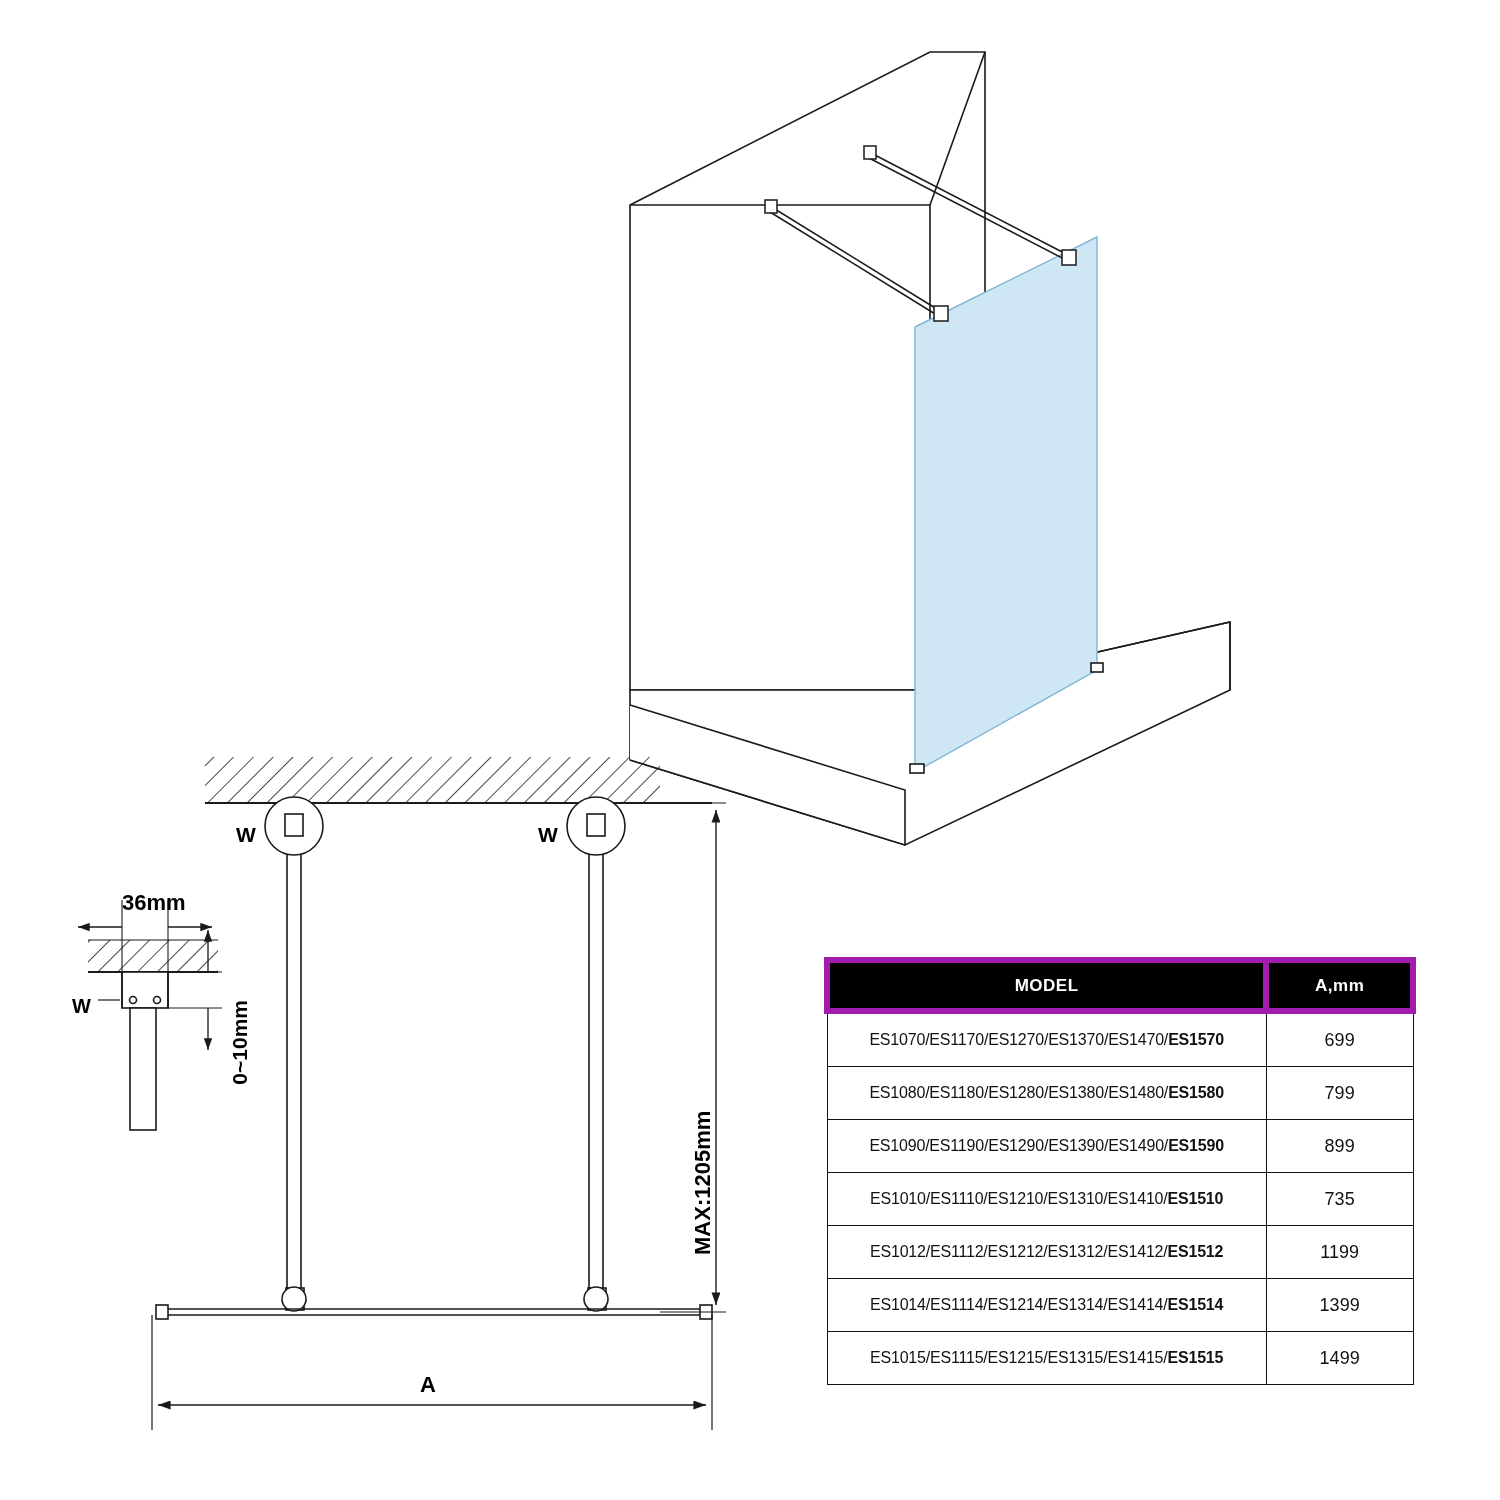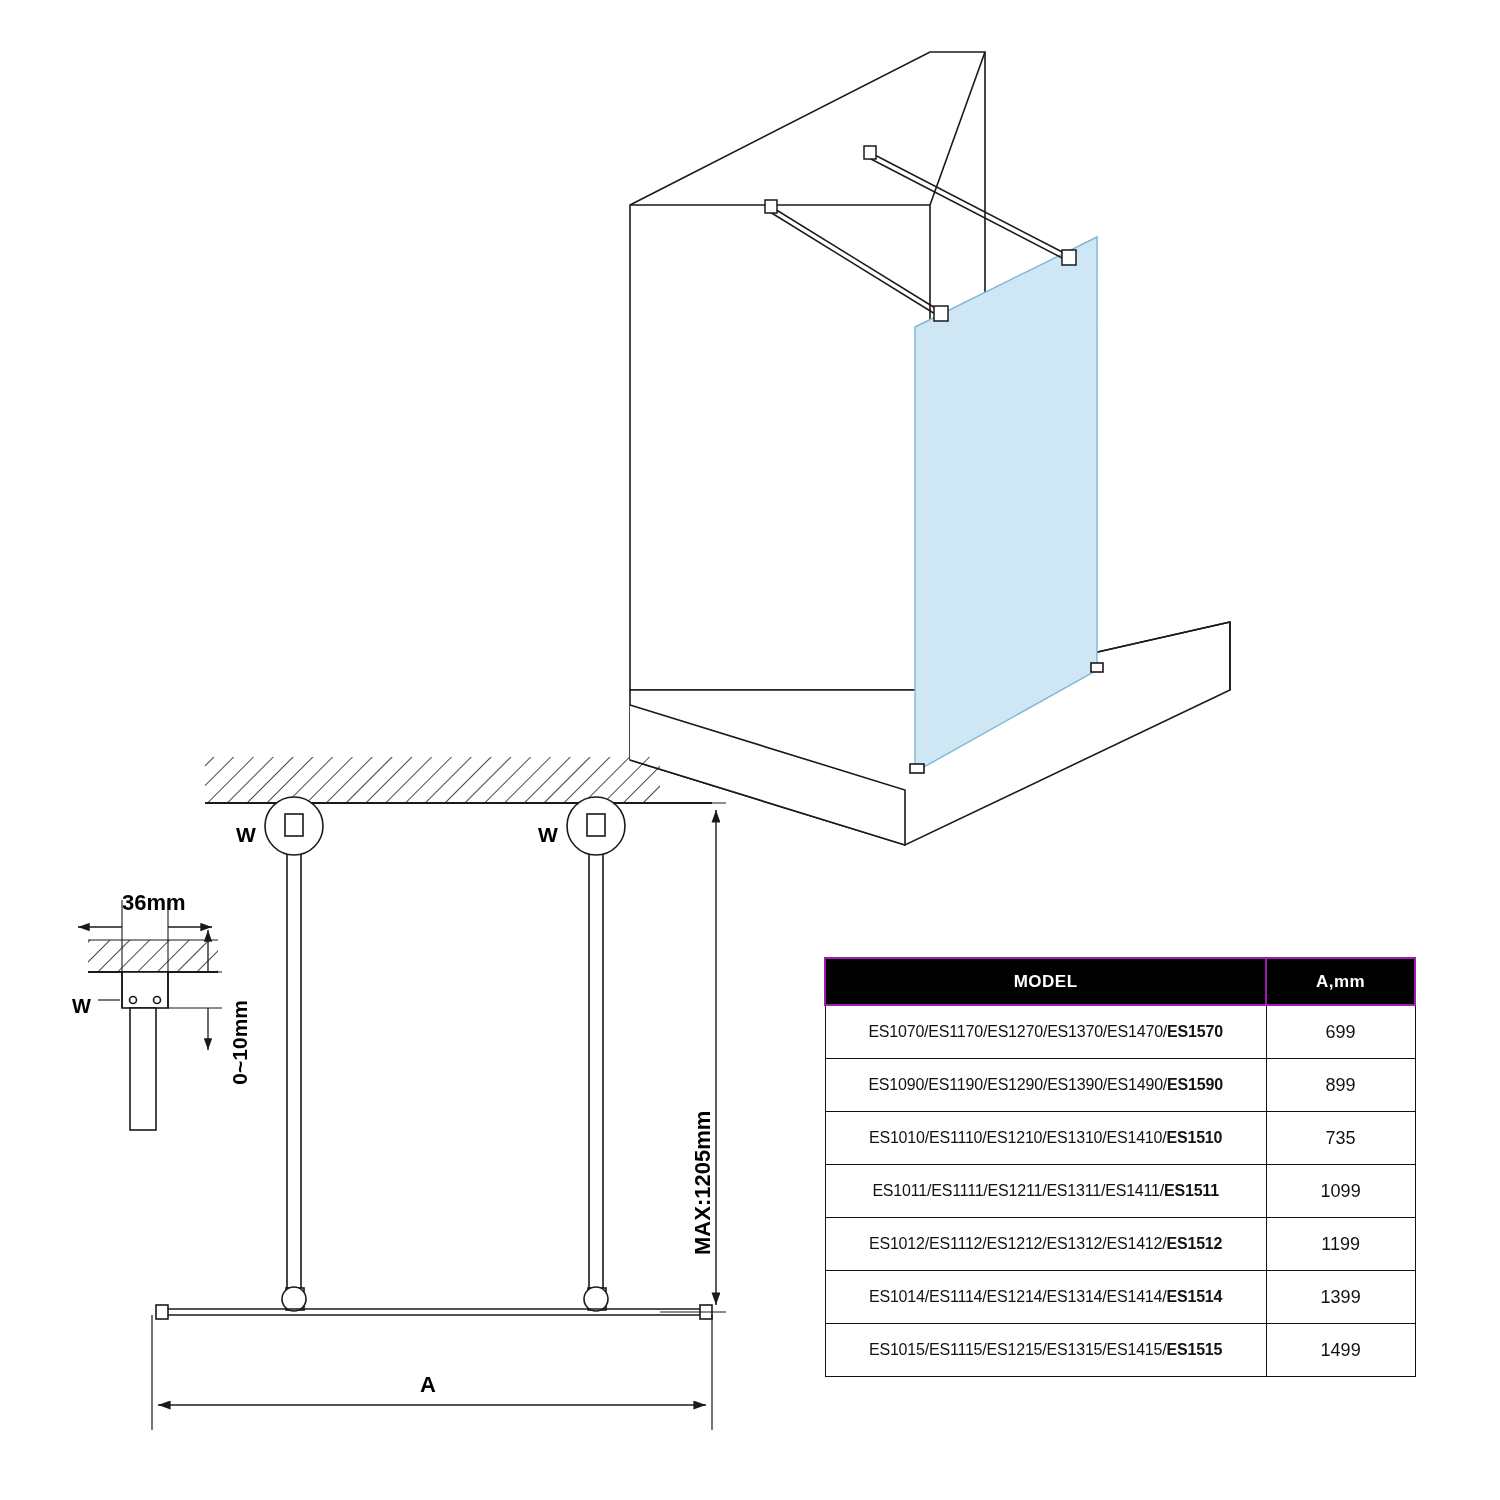--- a/index.html
+++ b/index.html
@@ -37,21 +37,21 @@
     color: #111;
     background: #fff;
   }
   .spec-table th {
     background: #000;
     color: #fff;
     font-size: 17px;
     font-weight: bold;
     height: 43px;
     letter-spacing: .5px;
-    border: 2px solid #a21caf;
+    border: 6px solid #a21caf;
   }
   .spec-table td {
     border: 1px solid #111;
     height: 50px;
     text-align: center;
     font-size: 16px;
     white-space: nowrap;
   }
   .spec-table td.model {
     width: 442px;
@@ -241,32 +241,32 @@
         <th>MODEL</th>
         <th>A,mm</th>
       </tr>
     </thead>
     <tbody id="spec-body">
         <tr>
           <td class="model"><span>ES1070/ES1170/ES1270/ES1370/ES1470/</span><span class="bold">ES1570</span></td>
           <td class="value">699</td>
         </tr>
         <tr>
+          <td class="model"><span>ES1080/ES1180/ES1280/ES1380/ES1480/</span><span class="bold">ES1580</span></td>
+          <td class="value">799</td>
+        </tr>
+        <tr>
           <td class="model"><span>ES1090/ES1190/ES1290/ES1390/ES1490/</span><span class="bold">ES1590</span></td>
           <td class="value">899</td>
         </tr>
         <tr>
           <td class="model"><span>ES1010/ES1110/ES1210/ES1310/ES1410/</span><span class="bold">ES1510</span></td>
           <td class="value">735</td>
         </tr>
         <tr>
-          <td class="model"><span>ES1011/ES1111/ES1211/ES1311/ES1411/</span><span class="bold">ES1511</span></td>
-          <td class="value">1099</td>
-        </tr>
-        <tr>
           <td class="model"><span>ES1012/ES1112/ES1212/ES1312/ES1412/</span><span class="bold">ES1512</span></td>
           <td class="value">1199</td>
         </tr>
         <tr>
           <td class="model"><span>ES1014/ES1114/ES1214/ES1314/ES1414/</span><span class="bold">ES1514</span></td>
           <td class="value">1399</td>
         </tr>
         <tr>
           <td class="model"><span>ES1015/ES1115/ES1215/ES1315/ES1415/</span><span class="bold">ES1515</span></td>
           <td class="value">1499</td>

